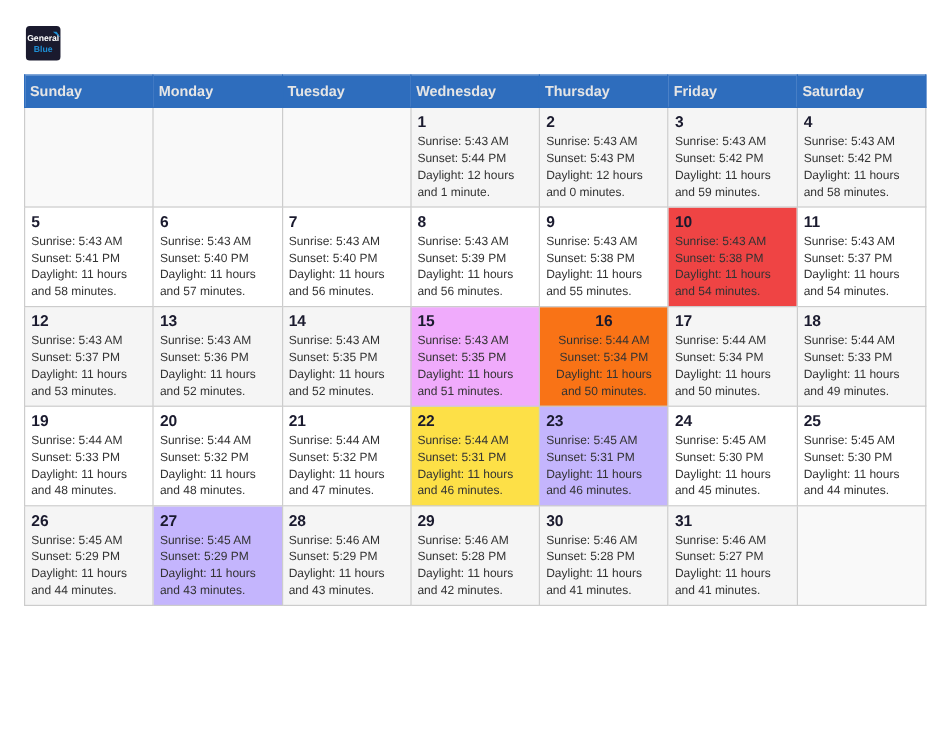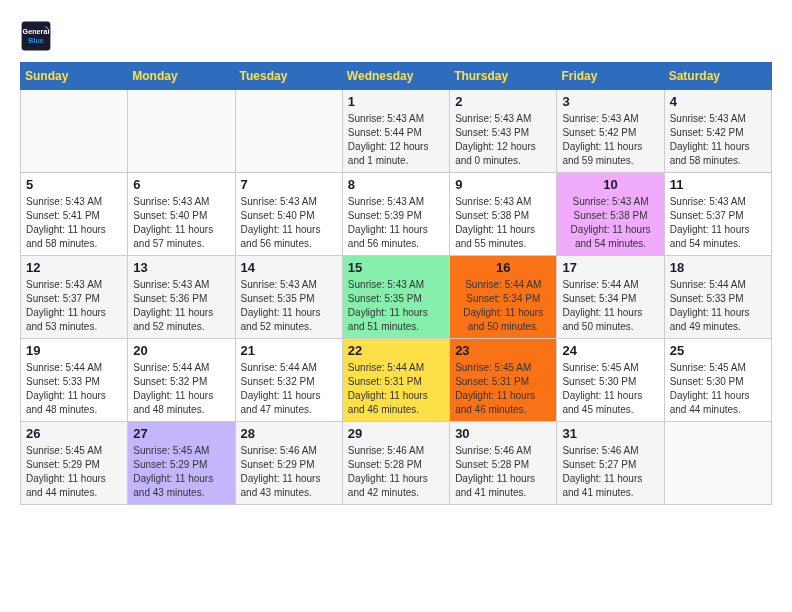--- a/index.html
+++ b/index.html
@@ -39,21 +39,21 @@
       color: #444;
       margin-top: 2px;
     }
     .calendar {
       width: 100%;
       border-collapse: collapse;
       font-size: 11px;
     }
     .calendar th {
       background: #2e6dbd;
-      color: #fde047;
+      color: #e5e5e5;
       padding: 6px 4px;
       text-align: left;
       font-size: 12px;
       font-weight: bold;
       border: 1px solid #2e6dbd;
     }
     .calendar td {
       vertical-align: top;
       border: 1px solid #ccc;
       padding: 4px 5px;
@@ -153,21 +153,21 @@
           <div class="day-info">Sunrise: 5:43 AM<br>Sunset: 5:40 PM<br>Daylight: 11 hours<br>and 56 minutes.</div>
         </td>
         <td style="background: rgb(255, 255, 255);">
           <span class="day-number">8</span>
           <div class="day-info">Sunrise: 5:43 AM<br>Sunset: 5:39 PM<br>Daylight: 11 hours<br>and 56 minutes.</div>
         </td>
         <td style="background: rgb(255, 255, 255);">
           <span class="day-number">9</span>
           <div class="day-info">Sunrise: 5:43 AM<br>Sunset: 5:38 PM<br>Daylight: 11 hours<br>and 55 minutes.</div>
         </td>
-        <td style="background: #f0abfc; text-align: center;">
+        <td style="background: #ef4444;">
           <span class="day-number">10</span>
           <div class="day-info">Sunrise: 5:43 AM<br>Sunset: 5:38 PM<br>Daylight: 11 hours<br>and 54 minutes.</div>
         </td>
         <td style="background: rgb(255, 255, 255);">
           <span class="day-number">11</span>
           <div class="day-info">Sunrise: 5:43 AM<br>Sunset: 5:37 PM<br>Daylight: 11 hours<br>and 54 minutes.</div>
         </td>
       </tr>
       <tr>
         <td style="background: rgb(245, 245, 245);">
@@ -175,21 +175,21 @@
           <div class="day-info">Sunrise: 5:43 AM<br>Sunset: 5:37 PM<br>Daylight: 11 hours<br>and 53 minutes.</div>
         </td>
         <td style="background: rgb(245, 245, 245);">
           <span class="day-number">13</span>
           <div class="day-info">Sunrise: 5:43 AM<br>Sunset: 5:36 PM<br>Daylight: 11 hours<br>and 52 minutes.</div>
         </td>
         <td style="background: rgb(245, 245, 245);">
           <span class="day-number">14</span>
           <div class="day-info">Sunrise: 5:43 AM<br>Sunset: 5:35 PM<br>Daylight: 11 hours<br>and 52 minutes.</div>
         </td>
-        <td style="background: #86efac;">
+        <td style="background: #f0abfc;">
           <span class="day-number">15</span>
           <div class="day-info">Sunrise: 5:43 AM<br>Sunset: 5:35 PM<br>Daylight: 11 hours<br>and 51 minutes.</div>
         </td>
         <td style="background: #f97316; text-align: center;">
           <span class="day-number">16</span>
           <div class="day-info">Sunrise: 5:44 AM<br>Sunset: 5:34 PM<br>Daylight: 11 hours<br>and 50 minutes.</div>
         </td>
         <td style="background: rgb(245, 245, 245);">
           <span class="day-number">17</span>
           <div class="day-info">Sunrise: 5:44 AM<br>Sunset: 5:34 PM<br>Daylight: 11 hours<br>and 50 minutes.</div>
@@ -209,21 +209,21 @@
           <div class="day-info">Sunrise: 5:44 AM<br>Sunset: 5:32 PM<br>Daylight: 11 hours<br>and 48 minutes.</div>
         </td>
         <td style="background: rgb(255, 255, 255);">
           <span class="day-number">21</span>
           <div class="day-info">Sunrise: 5:44 AM<br>Sunset: 5:32 PM<br>Daylight: 11 hours<br>and 47 minutes.</div>
         </td>
         <td style="background: #fde047;">
           <span class="day-number">22</span>
           <div class="day-info">Sunrise: 5:44 AM<br>Sunset: 5:31 PM<br>Daylight: 11 hours<br>and 46 minutes.</div>
         </td>
-        <td style="background: #f97316;">
+        <td style="background: #c4b5fd;">
           <span class="day-number">23</span>
           <div class="day-info">Sunrise: 5:45 AM<br>Sunset: 5:31 PM<br>Daylight: 11 hours<br>and 46 minutes.</div>
         </td>
         <td style="background: rgb(255, 255, 255);">
           <span class="day-number">24</span>
           <div class="day-info">Sunrise: 5:45 AM<br>Sunset: 5:30 PM<br>Daylight: 11 hours<br>and 45 minutes.</div>
         </td>
         <td style="background: rgb(255, 255, 255);">
           <span class="day-number">25</span>
           <div class="day-info">Sunrise: 5:45 AM<br>Sunset: 5:30 PM<br>Daylight: 11 hours<br>and 44 minutes.</div>

